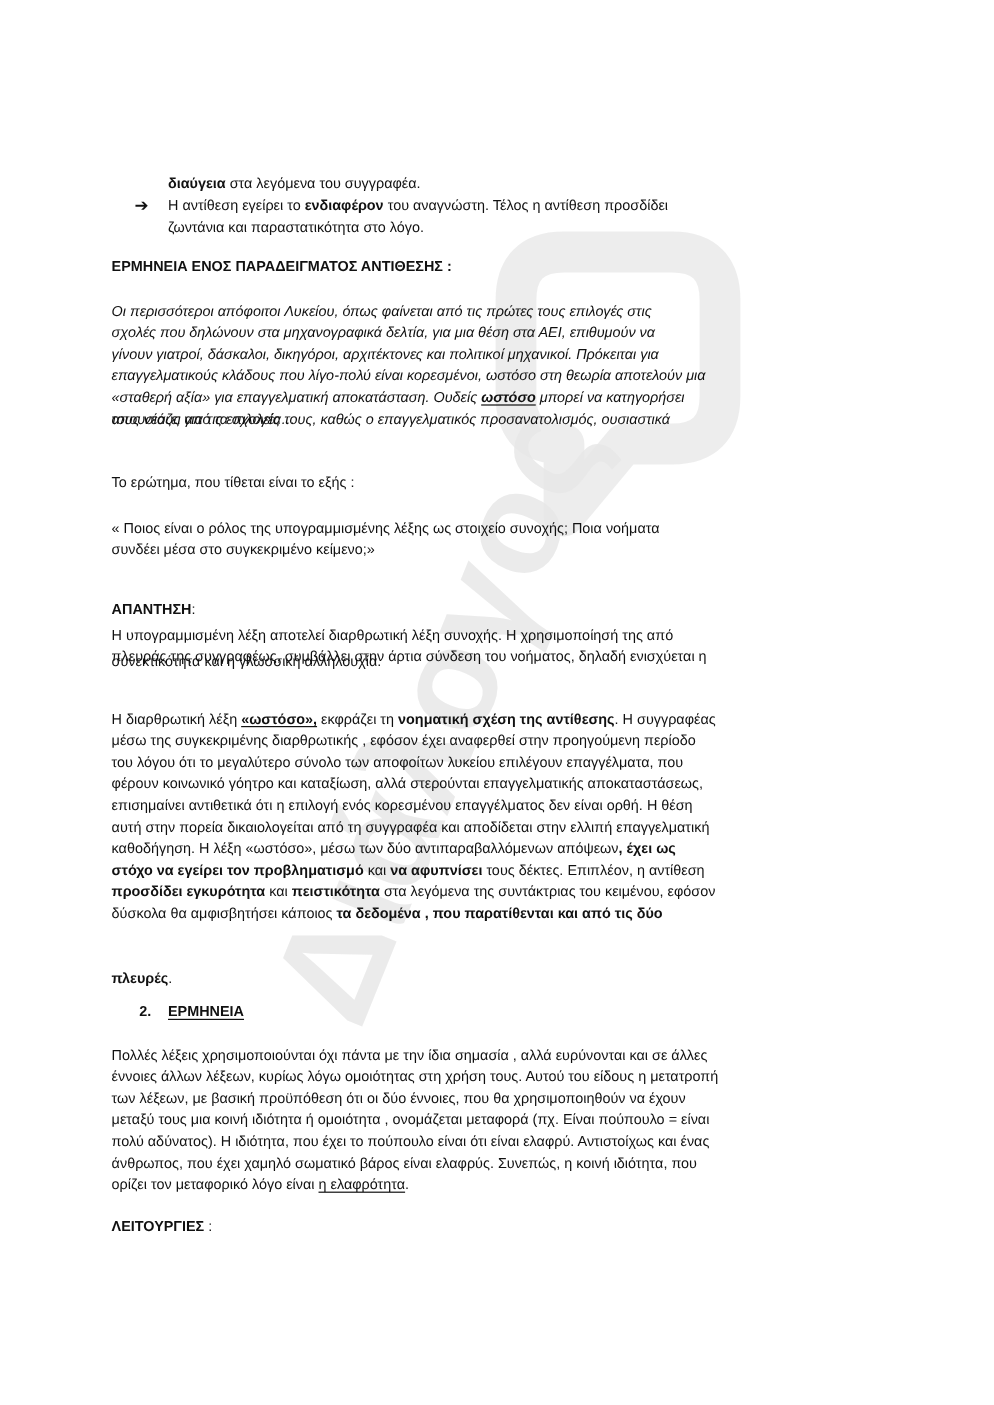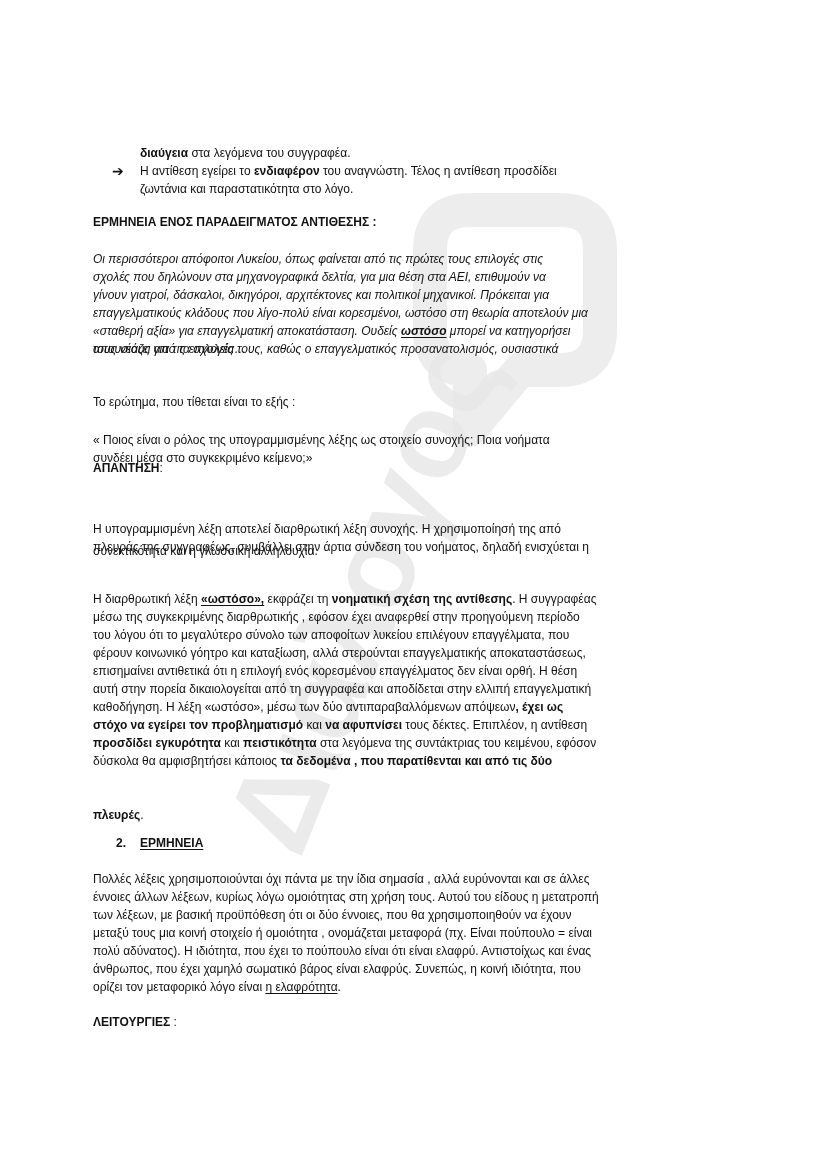--- a/index.html
+++ b/index.html
@@ -44,21 +44,21 @@
   <div class="ln it" style="left:93px; top:322px;">
     <span>«σταθερή αξία» για επαγγελματική αποκατάσταση. Ουδείς </span><b><u>ωστόσο</u></b><span> μπορεί να κατηγορήσει</span>
   </div>
   <div class="ln it" style="left:93px; top:340px;">τους νέους για τις επιλογές τους, καθώς ο επαγγελματικός προσανατολισμός, ουσιαστικά</div>
   <div class="ln it" style="left:93px; top:340px;">απουσιάζει από τα σχολεία…</div>
 
   <div class="ln" style="left:93px; top:393px;">Το ερώτημα, που τίθεται είναι το εξής :</div>
   <div class="ln" style="left:93px; top:431px;">« Ποιος είναι ο ρόλος της υπογραμμισμένης λέξης ως στοιχείο συνοχής; Ποια νοήματα</div>
   <div class="ln" style="left:93px; top:449px;">συνδέει μέσα στο συγκεκριμένο κείμενο;»</div>
 
-  <div class="ln" style="left:93px; top:459px;">
+  <div class="ln" style="left:93px; top:499px;">
     <b>ΑΠΑΝΤΗΣΗ</b><span>:</span>
   </div>
 
   <div class="ln" style="left:93px; top:520px;">Η υπογραμμισμένη λέξη αποτελεί διαρθρωτική λέξη συνοχής. Η χρησιμοποίησή της από</div>
   <div class="ln" style="left:93px; top:538px;">πλευράς της συγγραφέως, συμβάλλει στην άρτια σύνδεση του νοήματος, δηλαδή ενισχύεται η</div>
   <div class="ln" style="left:93px; top:542px;">συνεκτικότητα και η γλωσσική αλληλουχία.</div>
 
   <div class="ln" style="left:93px; top:590px;">
     <span>Η διαρθρωτική λέξη </span><b><u>«ωστόσο»,</u></b><span> εκφράζει τη </span><b>νοηματική σχέση της αντίθεσης</b><span>. Η συγγραφέας</span>
   </div>
@@ -82,21 +82,21 @@
   <div class="ln" style="left:93px; top:790px;margin-top:16px;">
     <b>πλευρές</b><span>.</span>
   </div>
 
   <div class="ln heading" style="left:116px; top:834px;">2.</div>
   <div class="ln heading" style="left:140px; top:834px;"><u>ΕΡΜΗΝΕΙΑ</u></div>
 
   <div class="ln" style="left:93px; top:870px;">Πολλές λέξεις χρησιμοποιούνται όχι πάντα με την ίδια σημασία , αλλά ευρύνονται και σε άλλες</div>
   <div class="ln" style="left:93px; top:888px;">έννοιες άλλων λέξεων, κυρίως λόγω ομοιότητας στη χρήση τους. Αυτού του είδους η μετατροπή</div>
   <div class="ln" style="left:93px; top:906px;text-align:center;">των λέξεων, με βασική προϋπόθεση ότι οι δύο έννοιες, που θα χρησιμοποιηθούν να έχουν</div>
-  <div class="ln" style="left:93px; top:924px;">μεταξύ τους μια κοινή στοιχείο ή ομοιότητα , ονομάζεται μεταφορά (πχ. Είναι πούπουλο = είναι</div>
+  <div class="ln" style="left:93px; top:924px;">μεταξύ τους μια κοινή ιδιότητα ή ομοιότητα , ονομάζεται μεταφορά (πχ. Είναι πούπουλο = είναι</div>
   <div class="ln" style="left:93px; top:942px;">πολύ αδύνατος). Η ιδιότητα, που έχει το πούπουλο είναι ότι είναι ελαφρύ. Αντιστοίχως και ένας</div>
   <div class="ln" style="left:93px; top:960px;">άνθρωπος, που έχει χαμηλό σωματικό βάρος είναι ελαφρύς. Συνεπώς, η κοινή ιδιότητα, που</div>
   <div class="ln" style="left:93px; top:978px;">
     <span>ορίζει τον μεταφορικό λόγο είναι </span><u>η ελαφρότητα</u><span>.</span>
   </div>
 
   <div class="ln" style="left:93px; top:1013px;text-align:center;">
     <b>ΛΕΙΤΟΥΡΓΙΕΣ</b><span> :</span>
   </div>
 

